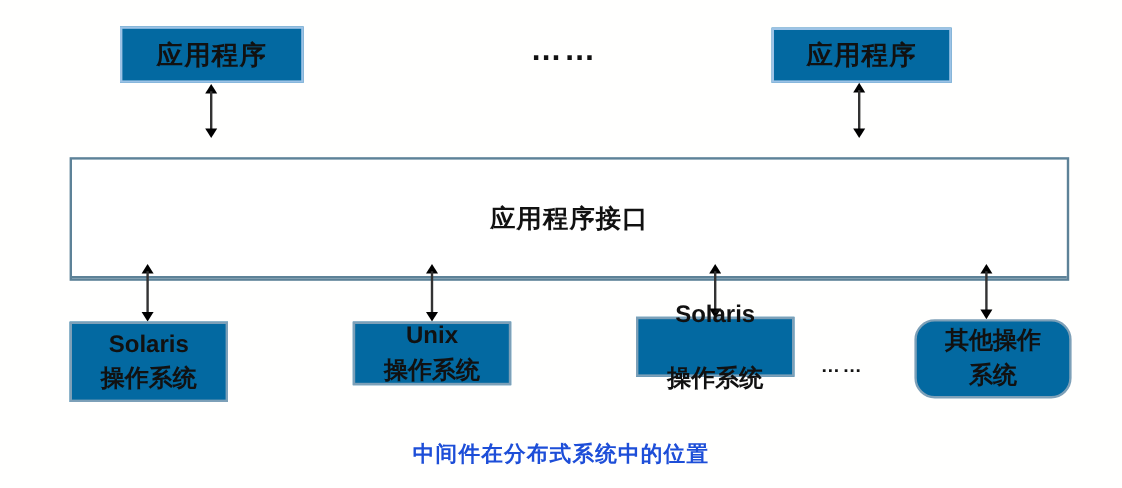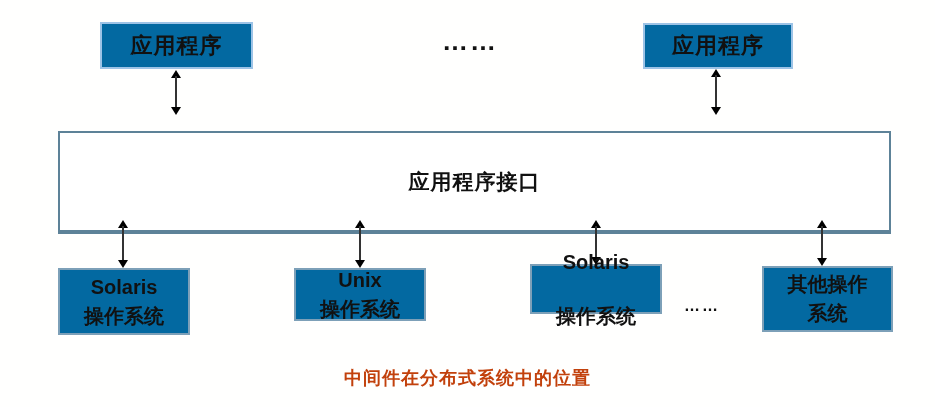--- a/index.html
+++ b/index.html
@@ -62,21 +62,21 @@
   .os-box {
     border: 2px solid var(--os-box-border, #7da0b8);
     font-size: 20px;
     font-weight: bold;
     line-height: 1.45;
     flex-direction: column;
   }
   .os1 { left: 58px;  top: 268px; width: 132px; height: 67px; }
   .os2 { left: 294px; top: 268px; width: 132px; height: 53px; }
   .os3 { left: 530px; top: 264px; width: 132px; height: 50px; gap: 25px; }
-  .os4 { left: 762px; top: 266px; width: 131px; height: 66px; }
+  .os4 { left: 762px; top: 266px; width: 131px; height: 66px; border-radius: 17px; }
 
   
   .dots {
     position: absolute;
     font-weight: bold;
     color: #111;
     text-align: center;
     letter-spacing: 2px;
   }
   .dots-top    { left: 425px; top: 28px;  width: 90px; font-size: 26px; line-height: 26px; }
@@ -116,21 +116,21 @@
 
   
   .caption {
     position: absolute;
     left: 0; right: 0;
     top: 366px;
     text-align: center;
     font-size: 18px;
     font-weight: bold;
     letter-spacing: 1px;
-    color: #c2410c;
+    color: #1d4ed8;
   }
 </style>
 </head>
 <body>
 
 <div class="canvas">
 
   <div class="box app-box app-left">
     <span>应用程序</span>
   </div>

